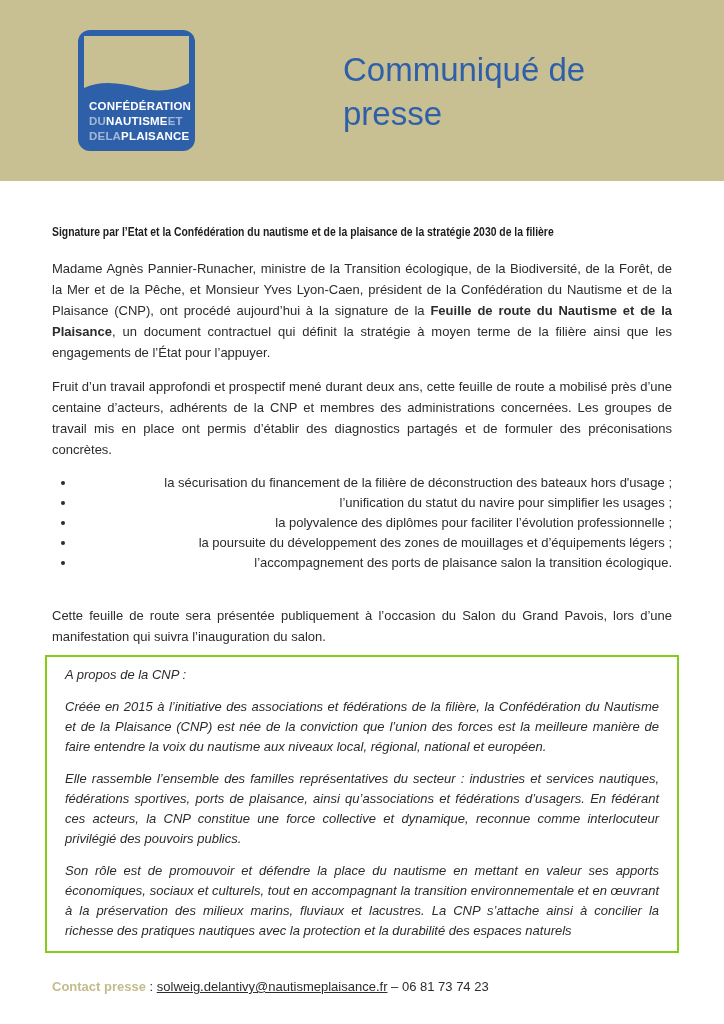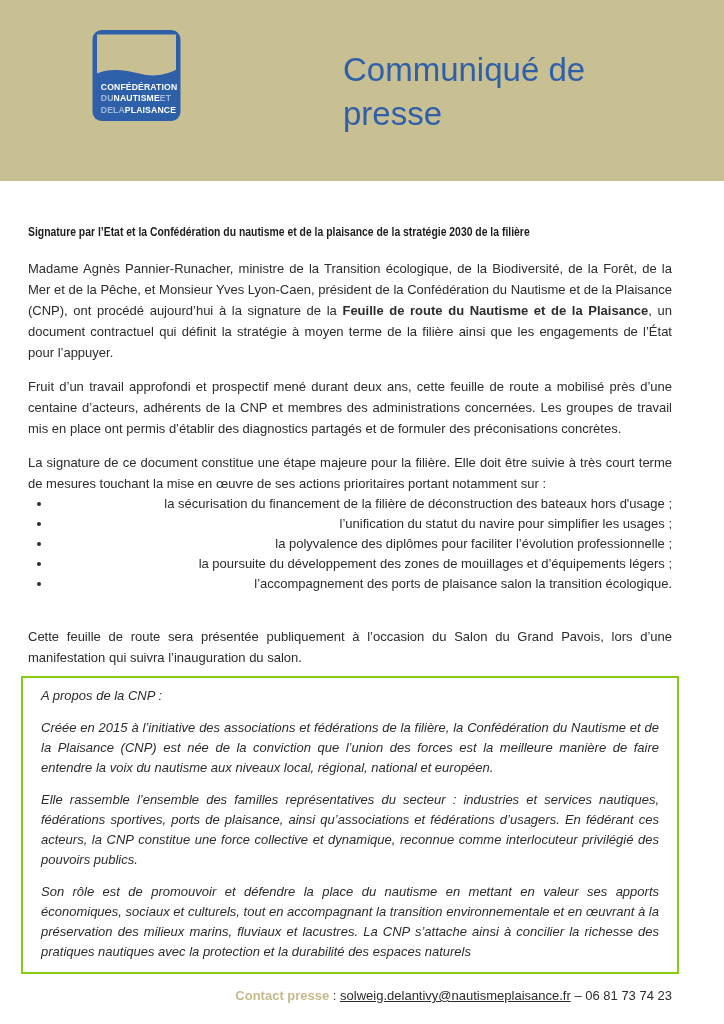--- a/index.html
+++ b/index.html
@@ -19,21 +19,21 @@
     position: relative;
     width: 100%;
     height: 181px;
     background: #c8c092;
   }
   .logo {
     position: absolute;
     left: 78px;
     top: 30px;
     width: 117px;
-    height: 91px;
+    height: 121px;
   }
   .logo svg { display: block; width: 100%; height: 100%; }
   .logo text {
     font-family: "Liberation Sans", sans-serif;
     font-weight: bold;
     font-size: 11.5px;
     fill: #ffffff;
     letter-spacing: 0.2px;
   }
   .logo tspan.lt { fill-opacity: 0.55; font-weight: bold; }
@@ -43,21 +43,21 @@
     top: 48px;
     width: 260px;
     font-size: 33px;
     line-height: 44px;
     color: #2f5fa8;
     font-weight: 400;
   }
 
   
   .content {
-    padding: 40px 52px 0 28px;
+    padding: 40px 52px 0 52px;
     color: #2c2c2c;
     font-size: 13px;
     line-height: 21px;
   }
   h1.headline {
     font-size: 13px;
     line-height: 21px;
     font-weight: bold;
     color: #1d1d1d;
     margin-bottom: 16px;
@@ -92,22 +92,22 @@
     padding: 8px 18px 10px 18px;
     line-height: 20px;
     font-style: italic;
   }
   .about-box p { text-align: justify; margin-bottom: 12px; }
   .about-box p.box-title { text-align: left; margin-bottom: 12px; }
   .about-box p:last-child { margin-bottom: 0; }
 
   
   .footer {
-    margin-top: 12px;
-    text-align: right;
+    margin-top: 24px;
+    text-align: left;
     font-size: 13px;
     line-height: 20px;
     color: #2c2c2c;
   }
   .contact-label { color: #c4bb8b; font-weight: bold; }
   .email {
     color: #2c2c2c;
     text-decoration: underline;
     cursor: pointer;
   }
@@ -131,21 +131,20 @@
   </div>
 
   <div class="content">
 
     <h1 class="headline"><span class="squeeze">Signature par l’Etat et la Confédération du nautisme et de la plaisance de la stratégie 2030 de la filière</span></h1>
 
     <p class="para"><span>Madame Agnès Pannier-Runacher, ministre de la Transition écologique, de la Biodiversité, de la Forêt, de la Mer et de la Pêche, et Monsieur Yves Lyon-Caen, président de la Confédération du Nautisme et de la Plaisance (CNP), ont procédé aujourd’hui à la signature de la </span><strong>Feuille de route du Nautisme et de la Plaisance</strong><span>, un document contractuel qui définit la stratégie à moyen terme de la filière ainsi que les engagements de l’État pour l’appuyer.</span></p>
 
     <p class="para">Fruit d’un travail approfondi et prospectif mené durant deux ans, cette feuille de route a mobilisé près d’une centaine d’acteurs, adhérents de la CNP et membres des administrations concernées. Les groupes de travail mis en place ont permis d’établir des diagnostics partagés et de formuler des préconisations concrètes.</p>
 
-    <p class="para lead-in">La signature de ce document constitue une étape majeure pour la filière. Elle doit être suivie à très court terme de mesures touchant la mise en œuvre de ses actions prioritaires portant notamment sur :</p>
 
     <ul class="actions">
       <li>la sécurisation du financement de la filière de déconstruction des bateaux hors d'usage ;</li>
       <li>l’unification du statut du navire pour simplifier les usages ;</li>
       <li>la polyvalence des diplômes pour faciliter l’évolution professionnelle ;</li>
       <li>la poursuite du développement des zones de mouillages et d’équipements légers ;</li>
       <li>l’accompagnement des ports de plaisance salon la transition écologique.</li>
     </ul>
 
     <p class="para before-box">Cette feuille de route sera présentée publiquement à l’occasion du Salon du Grand Pavois, lors d’une manifestation qui suivra l’inauguration du salon.</p>

